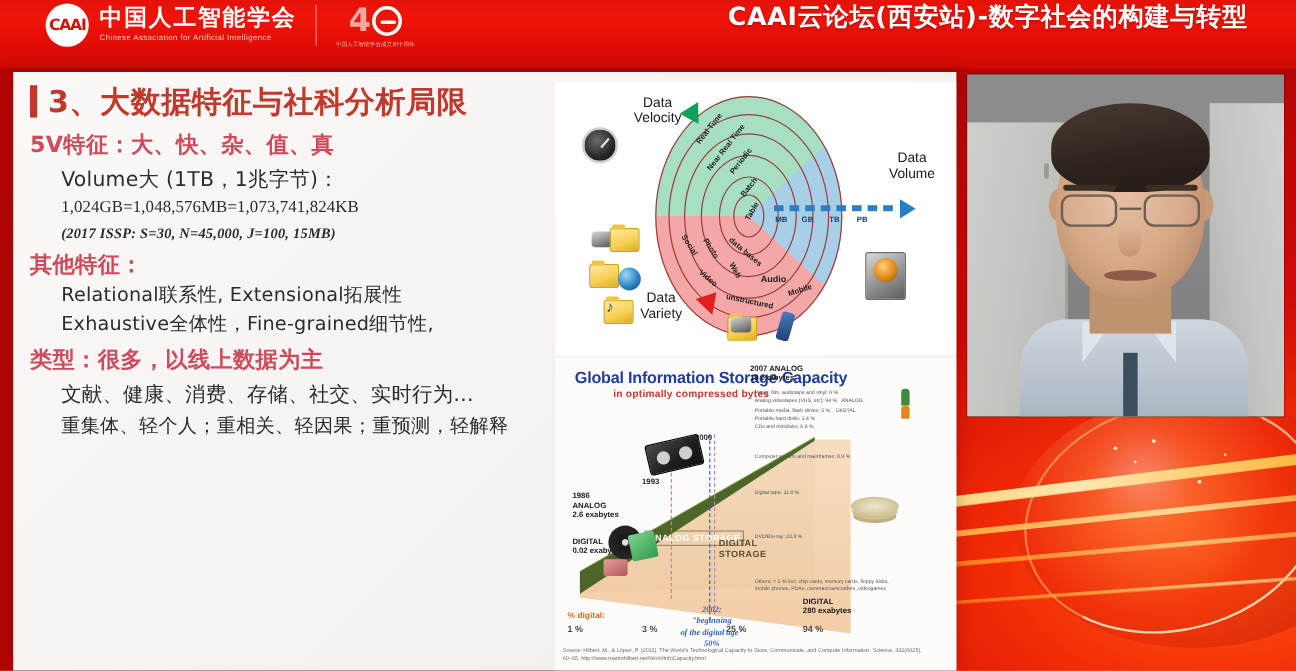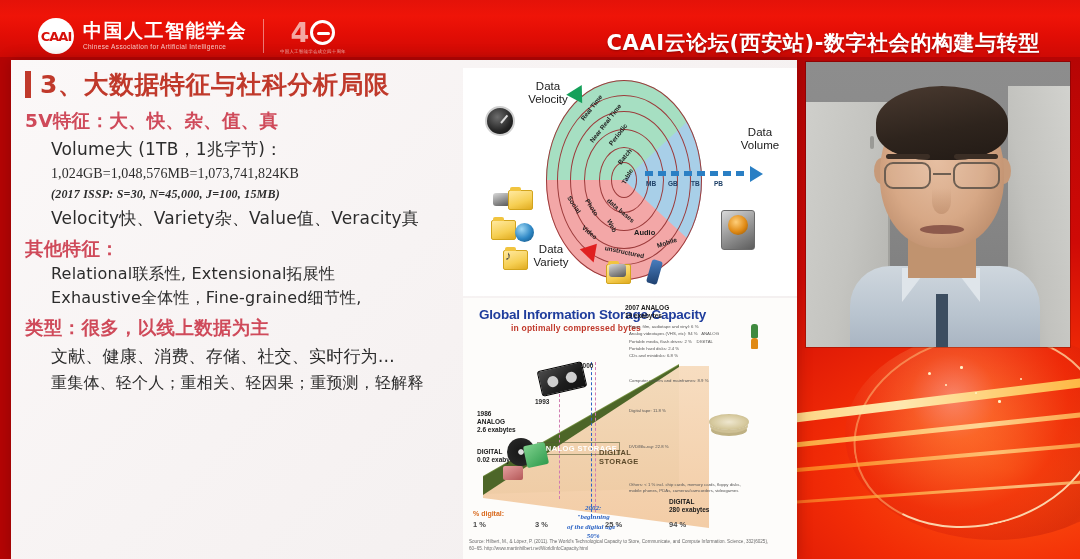--- a/index.html
+++ b/index.html
@@ -76,21 +76,21 @@
     transform: rotate(-14deg);
     pointer-events: none;
   }
   .sparkle { position:absolute; background:#fff3c8; border-radius:50%; pointer-events:none; }
 
   
   #header {
     position: absolute; left: 0; top: 0;
     width: 1080px; height: 57px;
     background: linear-gradient(180deg, #e41209 0%, #ef1408 28%, #e20d05 62%, #cf0a05 100%);
-    display: flex; align-items: flex-end;
+    display: flex; align-items: flex-start;
   }
   .logo-wrap {
     display: flex; align-items: center;
     margin-left: 38px;
     height: 42px;
   }
   .logo-mark {
     width: 36px; height: 36px; border-radius: 50%;
     background: #fff;
     display: flex; align-items: center; justify-content: center;
@@ -527,21 +527,20 @@
     <div id="slide-left">
       <div class="title-row">
         <div class="title-bar"></div>
         <div id="slide-title">3、大数据特征与社科分析局限</div>
       </div>
 
       <div class="h-red">5V特征：大、快、杂、值、真</div>
       <div class="body-line">Volume大 (1TB，1兆字节)：</div>
       <div class="body-line body-serif">1,024GB=1,048,576MB=1,073,741,824KB</div>
       <div class="body-line body-italic">(2017 ISSP: S=30, N=45,000, J=100, 15MB)</div>
-      <div class="body-line">Velocity快、Variety杂、Value值、Veracity真</div>
 
       <div class="h-red">其他特征：</div>
       <div class="body-line body-sm">Relational联系性, Extensional拓展性</div>
       <div class="body-line body-sm">Exhaustive全体性，Fine-grained细节性,</div>
 
       <div class="h-red">类型：很多，以线上数据为主</div>
       <div class="body-line">文献、健康、消费、存储、社交、实时行为…</div>
 
       <div class="body-line body-sm">重集体、轻个人；重相关、轻因果；重预测，轻解释</div>
     </div>

